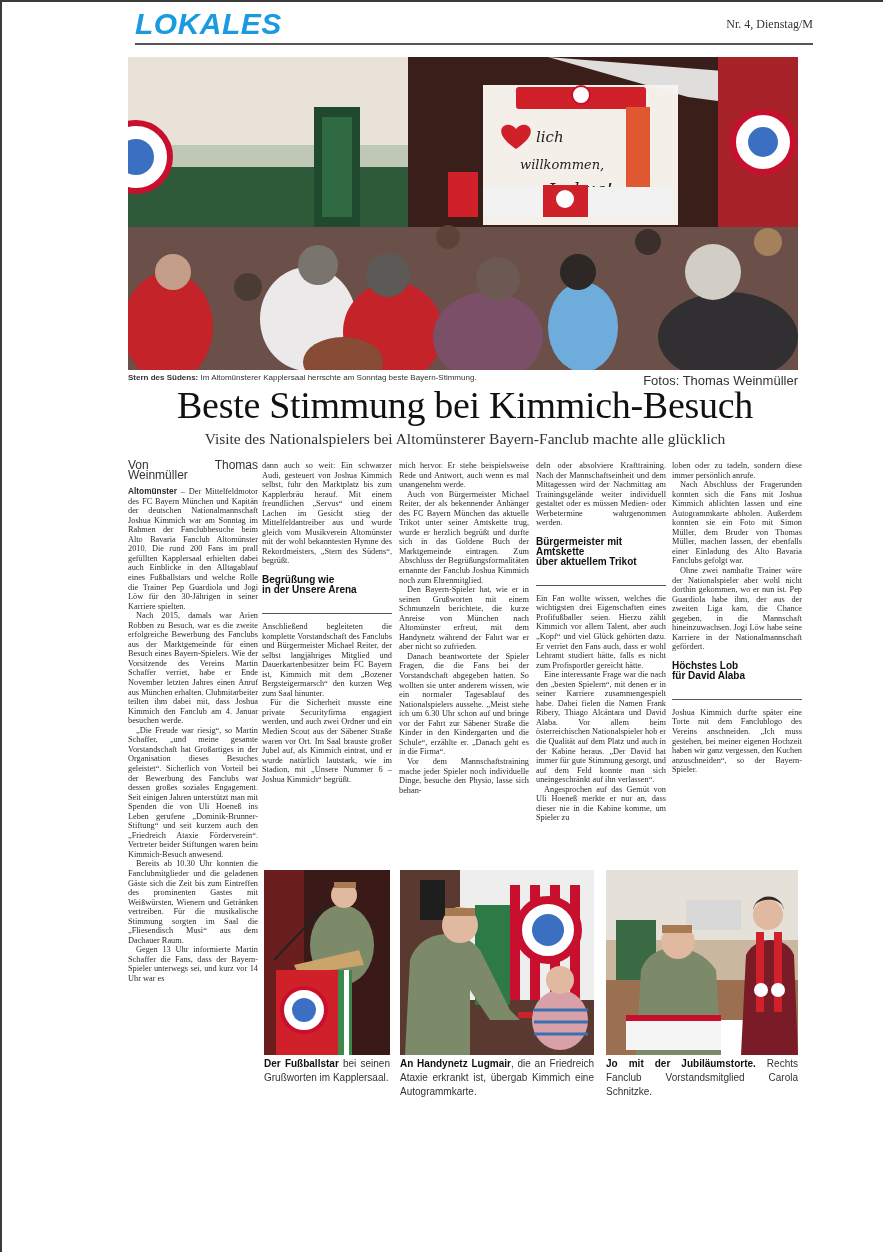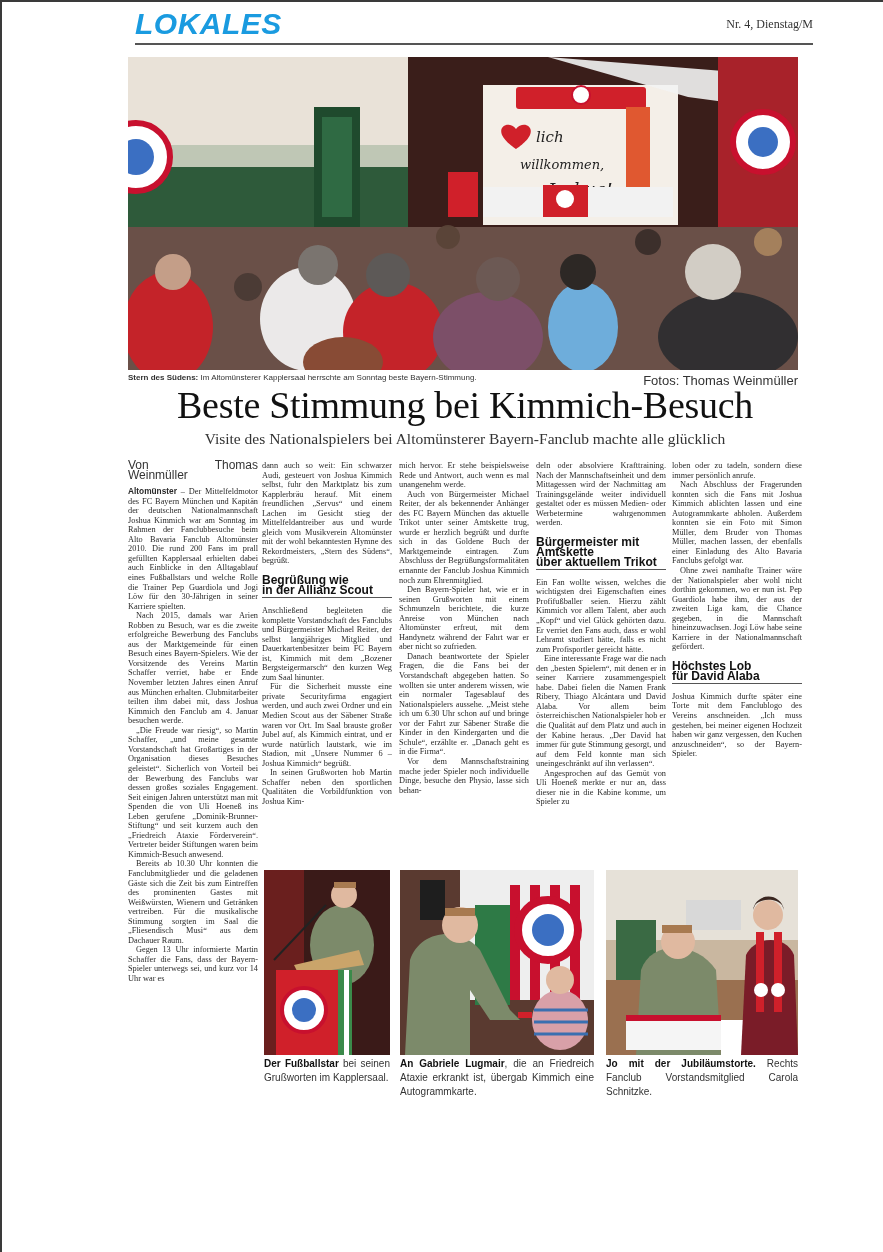--- a/index.html
+++ b/index.html
@@ -23,21 +23,21 @@
   .hero-caption .credit { position:absolute; right:0; top:0; font-size:13px; }
 
   .headline { position:absolute; left:120px; top:383px; width:690px; text-align:center; font-size:38px; font-weight:normal; color:#111; letter-spacing:-0.3px; line-height:44px; }
   .subline { position:absolute; left:120px; top:430px; width:690px; text-align:center; font-size:15.5px; color:#333; }
 
   .col { position:absolute; top:461px; width:130px; font-size:8.3px; line-height:9.55px; text-align:justify; color:#2a2a2a; hyphens:manual; }
   .col p { margin:0; text-indent:8px; }
   .col p.noindent { text-indent:0; }
   .byline { font-family:"Liberation Sans", sans-serif; font-size:12px; color:#333; margin-bottom:7px !important; text-indent:0 !important; }
   .dateline { font-family:"Liberation Sans", sans-serif; font-weight:bold; }
-  .subhead { font-family:"Liberation Sans", sans-serif; font-weight:bold; font-size:12px; line-height:10px; margin:9px 0 8px 0; padding-bottom:2px; border-bottom:1px solid #555; color:#111; text-align:left; }
+  .subhead { font-family:"Liberation Sans", sans-serif; font-weight:bold; font-size:10px; line-height:10px; margin:9px 0 8px 0; padding-bottom:18px; border-bottom:1px solid #555; color:#111; text-align:left; }
   .sig { font-style:italic; float:right; }
 
   #c1 { left:128px; }
   #c2 { left:262px; }
   #c3 { left:399px; }
   #c4 { left:536px; }
   #c5 { left:672px; }
 
   .photo { position:absolute; top:870px; height:185px; overflow:hidden; }
   #p1 { left:264px; width:126px; }
@@ -134,25 +134,24 @@
   <p>Nach 2015, damals war Arien Robben zu Besuch, war es die zweite erfolgreiche Bewerbung des Fanclubs aus der Marktgemeinde für einen Besuch eines Bayern-Spielers. Wie der Vorsitzende des Vereins Martin Schaffer verriet, habe er Ende November letzten Jahres einen Anruf aus München erhalten. Clubmitarbeiter teilten ihm dabei mit, dass Joshua Kimmich den Fanclub am 4. Januar besuchen werde.</p>
   <p>„Die Freude war riesig“, so Martin Schaffer, „und meine gesamte Vorstandschaft hat Großartiges in der Organisation dieses Besuches geleistet“. Sicherlich von Vorteil bei der Bewerbung des Fanclubs war dessen großes soziales Engagement. Seit einigen Jahren unterstützt man mit Spenden die von Uli Hoeneß ins Leben gerufene „Dominik-Brunner-Stiftung“ und seit kurzem auch den „Friedreich Ataxie Förderverein“. Vertreter beider Stiftungen waren beim Kimmich-Besuch anwesend.</p>
   <p>Bereits ab 10.30 Uhr konnten die Fanclubmitglieder und die geladenen Gäste sich die Zeit bis zum Eintreffen des prominenten Gastes mit Weißwürsten, Wienern und Getränken vertreiben. Für die musikalische Stimmung sorgten im Saal die „Fliesendisch Musi“ aus dem Dachauer Raum.</p>
   <p>Gegen 13 Uhr informierte Martin Schaffer die Fans, dass der Bayern-Spieler unterwegs sei, und kurz vor 14 Uhr war es</p>
 </div>
 
 <div class="col" id="c2">
   <p class="noindent">dann auch so weit: Ein schwarzer Audi, gesteuert von Joshua Kimmich selbst, fuhr den Marktplatz bis zum Kapplerbräu herauf. Mit einem freundlichen „Servus“ und einem Lachen im Gesicht stieg der Mittelfeldantreiber aus und wurde gleich vom Musikverein Altomünster mit der wohl bekanntesten Hymne des Rekordmeisters, „Stern des Südens“, begrüßt.</p>
   <div class="subhead">
     <span>Begrüßung wie</span><br>
-    <span>in der Allianz Scout</span>
+    <span>in der Unsere Arena</span>
   </div>
   <p class="noindent">Anschließend begleiteten die komplette Vorstandschaft des Fanclubs und Bürgermeister Michael Reiter, der selbst langjähriges Mitglied und Dauerkartenbesitzer beim FC Bayern ist, Kimmich mit dem „Bozener Bergsteigermarsch“ den kurzen Weg zum Saal hinunter.</p>
   <p>Für die Sicherheit musste eine private Securityfirma engagiert werden, und auch zwei Ordner und ein Medien Scout aus der Säbener Straße waren vor Ort. Im Saal brauste großer Jubel auf, als Kimmich eintrat, und er wurde natürlich lautstark, wie im Stadion, mit „Unsere Nummer 6 – Joshua Kimmich“ begrüßt.</p>
-  <p>In seinen Grußworten hob Martin Schaffer neben den sportlichen Qualitäten die Vorbildfunktion von Joshua Kim-</p>
 </div>
 
 <div class="col" id="c3">
   <p class="noindent">mich hervor. Er stehe beispielsweise Rede und Antwort, auch wenn es mal unangenehm werde.</p>
   <p>Auch von Bürgermeister Michael Reiter, der als bekennender Anhänger des FC Bayern München das aktuelle Trikot unter seiner Amtskette trug, wurde er herzlich begrüßt und durfte sich in das Goldene Buch der Marktgemeinde eintragen. Zum Abschluss der Begrüßungsformalitäten ernannte der Fanclub Joshua Kimmich noch zum Ehrenmitglied.</p>
   <p>Den Bayern-Spieler hat, wie er in seinen Grußworten mit einem Schmunzeln berichtete, die kurze Anreise von München nach Altomünster erfreut, mit dem Handynetz während der Fahrt war er aber nicht so zufrieden.</p>
   <p>Danach beantwortete der Spieler Fragen, die die Fans bei der Vorstandschaft abgegeben hatten. So wollten sie unter anderem wissen, wie ein normaler Tagesablauf des Nationalspielers aussehe. „Meist stehe ich um 6.30 Uhr schon auf und bringe vor der Fahrt zur Säbener Straße die Kinder in den Kindergarten und die Schule“, erzählte er. „Danach geht es in die Firma“.</p>
   <p>Vor dem Mannschaftstraining mache jeder Spieler noch individuelle Dinge, besuche den Physio, lasse sich behan-</p>
 </div>
 
@@ -240,14 +239,14 @@
     <circle cx="162" cy="45" r="15" fill="#e0b9a0"></circle>
     <path d="M147 40 C150 22 175 22 178 40 L176 35 C170 28 155 28 149 35 Z" fill="#3a2620"></path>
     <rect x="150" y="62" width="8" height="80" fill="#d0202a"></rect>
     <rect x="168" y="62" width="8" height="80" fill="#d0202a"></rect>
     <circle cx="155" cy="120" r="7" fill="#fff"></circle>
       <circle cx="172" cy="120" r="7" fill="#fff"></circle>
   </svg>
 </div>
 
 <div class="pcap" id="cap1"><b>Der Fußballstar</b><span> bei seinen Grußworten im Kapplersaal.</span></div>
-<div class="pcap" id="cap2"><b>An Gabriele Lugmair</b><span>, die an Friedreich Ataxie erkrankt ist, übergab Kimmich eine Autogrammkarte.</span></div>
+<div class="pcap" id="cap2"><b>An Handynetz Lugmair</b><span>, die an Friedreich Ataxie erkrankt ist, übergab Kimmich eine Autogrammkarte.</span></div>
 <div class="pcap" id="cap3"><b>Jo mit der Jubiläumstorte.</b><span> Rechts Fanclub Vorstandsmitglied Carola Schnitzke.</span></div>
 
 </body></html>

